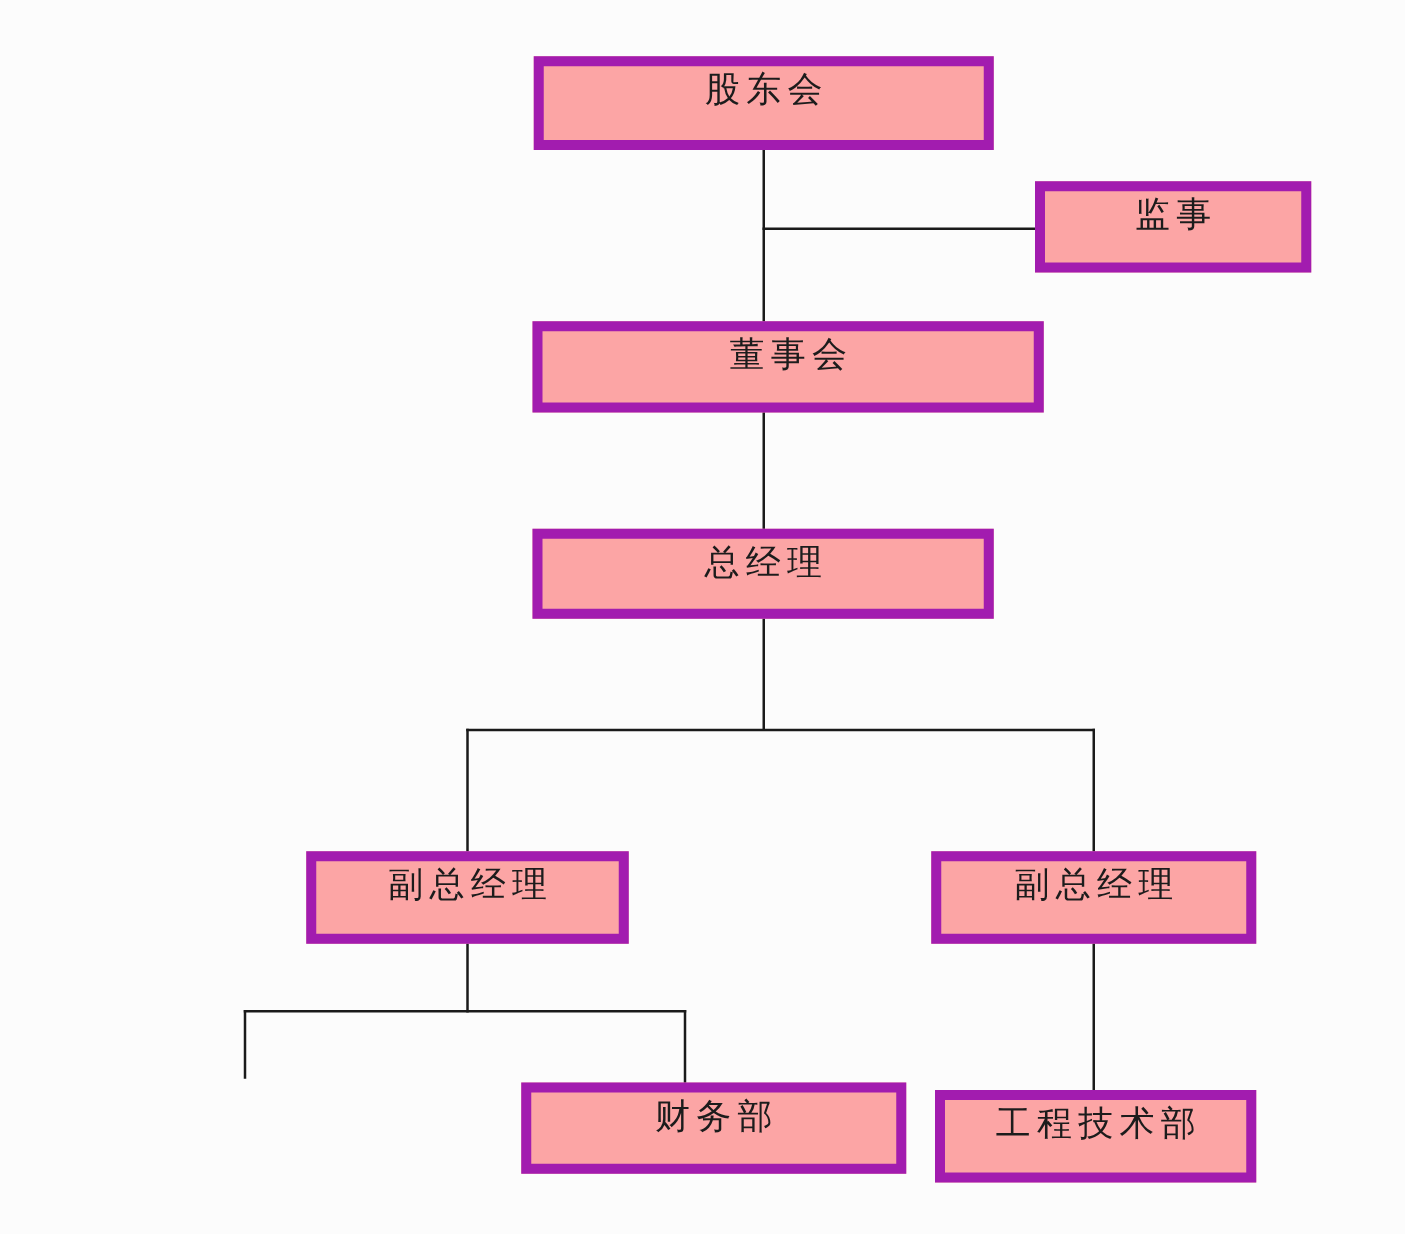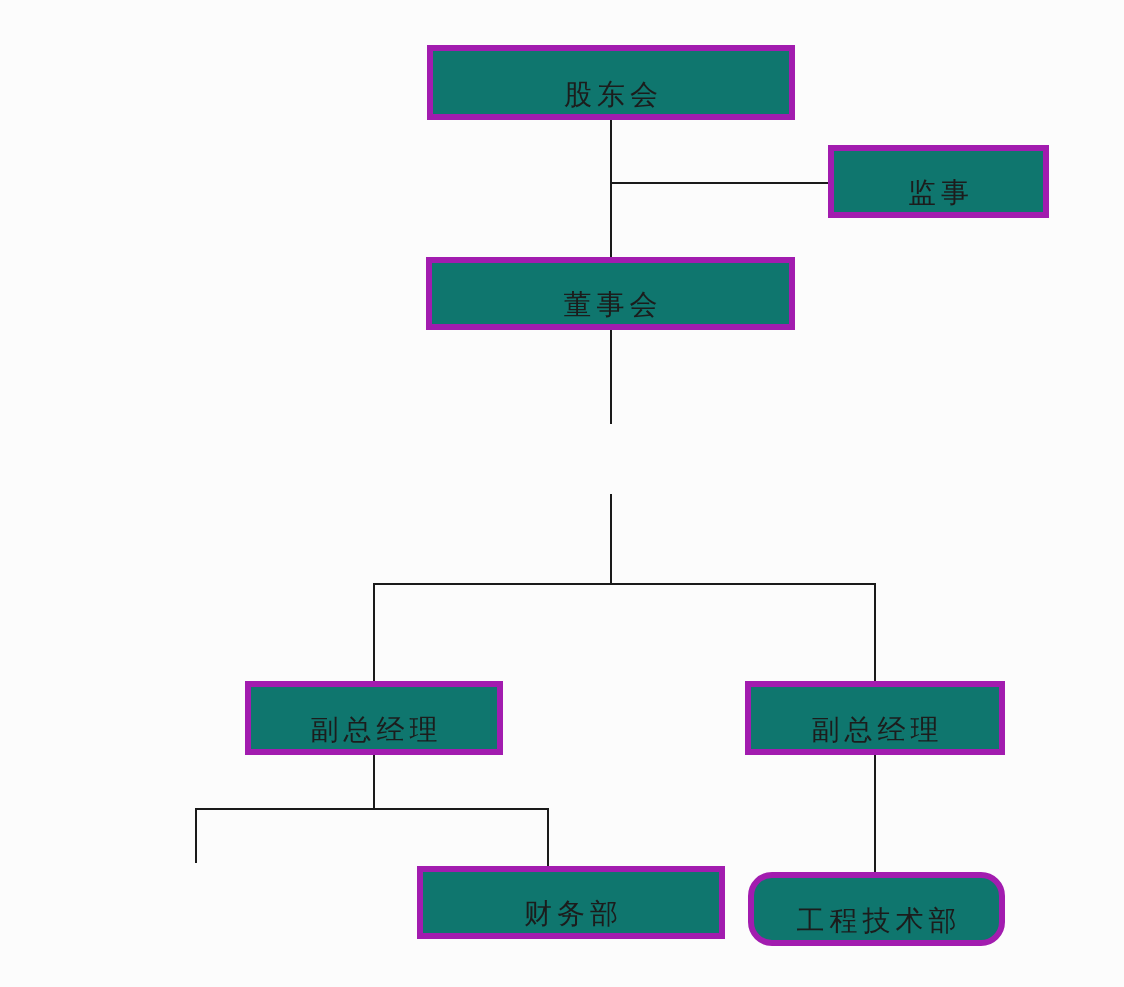--- a/index.html
+++ b/index.html
@@ -11,24 +11,24 @@
     position: relative;
     width: 1124px;
     height: 987px;
     background: #fcfcfc;
     font-family: "Liberation Serif", "DejaVu Serif", serif;
     overflow: hidden;
   }
   .node {
     position: absolute;
     box-sizing: border-box;
-    border: 6px solid #a21caf;
-    background: #0f766e;
+    border: 8px solid #a21caf;
+    background: #fca5a5;
     display: flex;
-    align-items: flex-end;
+    align-items: flex-start;
     justify-content: center;
     z-index: 2;
   }
   .node .label {
     font-size: 28px;
     color: #1c1c1c;
     letter-spacing: 5px;
     padding-left: 5px; 
     white-space: nowrap;
   }
@@ -36,27 +36,27 @@
     position: absolute;
     background: #1a1a1a;
     z-index: 1;
   }
   .line.h { height: 2px; }
   .line.v { width: 2px; }
 
   
   #n-shareholders { left: 427px; top: 45px;  width: 368px; height: 75px; }
   #n-supervisor   { left: 828px; top: 145px; width: 221px; height: 73px; }
-  #n-board        { left: 426px; top: 257px; width: 369px; height: 73px; }
+  #n-board        { left: 426px; top: 257px; width: 409px; height: 73px; }
   #n-gm           { left: 426px; top: 423px; width: 369px; height: 72px; }
   #n-dgm-left     { left: 245px; top: 681px; width: 258px; height: 74px; }
   #n-dgm-right    { left: 745px; top: 681px; width: 260px; height: 74px; }
   #n-general-dept { left: 73px;  top: 862px; width: 260px; height: 74px; }
   #n-finance-dept { left: 417px; top: 866px; width: 308px; height: 73px; }
-  #n-eng-dept     { left: 748px; top: 872px; width: 257px; height: 74px; border-radius: 24px; }
+  #n-eng-dept     { left: 748px; top: 872px; width: 257px; height: 74px; }
 
   
   #l-trunk-1      { left: 610px; top: 119px; height: 140px; }
   #l-supervisor-h { left: 610px; top: 182px; width: 242px; }
   #l-trunk-2      { left: 610px; top: 329px; height: 95px; }
   #l-trunk-3      { left: 610px; top: 494px; height: 90px; }
   #l-branch-h     { left: 373px; top: 583px; width: 503px; }
   #l-branch-vl    { left: 373px; top: 583px; height: 99px; }
   #l-branch-vr    { left: 874px; top: 583px; height: 99px; }
   #l-sub-v        { left: 373px; top: 754px; height: 56px; }
@@ -88,20 +88,23 @@
   </div>
 
   <div class="node" id="n-supervisor">
     <span class="label">监事</span>
   </div>
 
   <div class="node" id="n-board">
     <span class="label">董事会</span>
   </div>
 
+  <div class="node" id="n-gm">
+    <span class="label">总经理</span>
+  </div>
 
   <div class="node" id="n-dgm-left">
     <span class="label">副总经理</span>
   </div>
 
   <div class="node" id="n-dgm-right">
     <span class="label">副总经理</span>
   </div>
 
 

